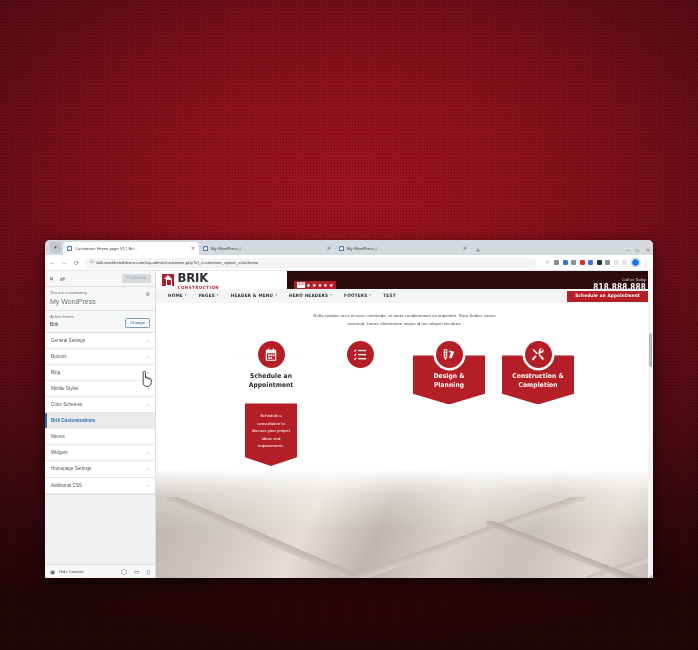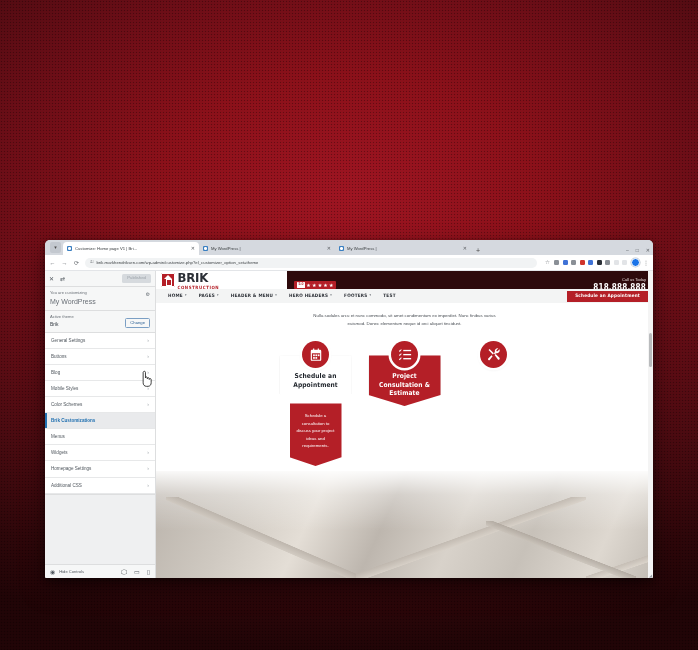--- a/index.html
+++ b/index.html
@@ -421,34 +421,45 @@
 
           <div class="ribbon">
             <div class="ribCircle">
               <svg viewBox="0 0 24 24" width="14" height="14" fill="#fff">
                 <path d="M1.5 5.2 3 6.8 6.4 3.1 5.2 2 3 4.4 2.4 3.8zM1.5 12.2 3 13.8 6.4 10.1 5.2 9 3 11.4 2.4 10.8zM1.5 19.2 3 20.8 6.4 17.1 5.2 16 3 18.4 2.4 17.8z"></path>
                 <rect x="9" y="3.2" width="13.5" height="2.3"></rect>
                 <rect x="9" y="10.2" width="13.5" height="2.3"></rect>
                 <rect x="9" y="17.2" width="13.5" height="2.3"></rect>
               </svg>
             </div>
+          </div>
+
+          <div class="ribbon">
+            <div class="ribCircle">
+              <svg viewBox="0 0 24 24" width="14" height="14" fill="#fff">
+                <path d="M3 2h6v13l-3 6-3-6V2zm1.7 1.6v3h2.6v-3H4.7zm0 4.4v3h2.6V8H4.7zm0 4.4v3h2.6v-3H4.7z"></path>
+                <path d="M12.5 4.3 21 6.6l-4.6 11.1-4.3-1.6 3.3-8.1-2.9-.8z"></path>
+              </svg>
+            </div>
             <div class="ribBody">
-              <div class="ribTitle">Project Consultation &amp; Estimate</div>
-            </div>
-          </div>
-
+              <div class="ribTitle">Design &amp; Planning</div>
+            </div>
+          </div>
 
           <div class="ribbon">
             <div class="ribCircle">
               <svg viewBox="0 0 24 24" width="14" height="14" fill="#fff">
                 <path d="M2.6 3.6 4.4 1.8l7.4 7.4-1.8 1.8zM13 12.1l1.8-1.8 6.6 6.6c.6.6.6 1.6 0 2.2l-.4.4c-.6.6-1.6.6-2.2 0z"></path>
                 <path d="M21.4 2.3 18 5.7l-1.6-.3-.4-1.6 3.4-3.4A5 5 0 0 0 13.6 7l-2 2 1.9 1.9 2-2a5 5 0 0 0 5.9-6.6z"></path>
                 <path d="M9.6 14.2 7.7 12.3 2.1 17.9c-.6.6-.6 1.6 0 2.2l.4.4c.6.6 1.6.6 2.2 0z"></path>
               </svg>
             </div>
+            <div class="ribBody">
+              <div class="ribTitle">Construction &amp; Completion</div>
+            </div>
           </div>
 
         </div>
 
         <div class="vscroll">
           <div class="vthumb"></div>
         </div>
         <span class="resize">◢</span>
       </div>
     </div>

